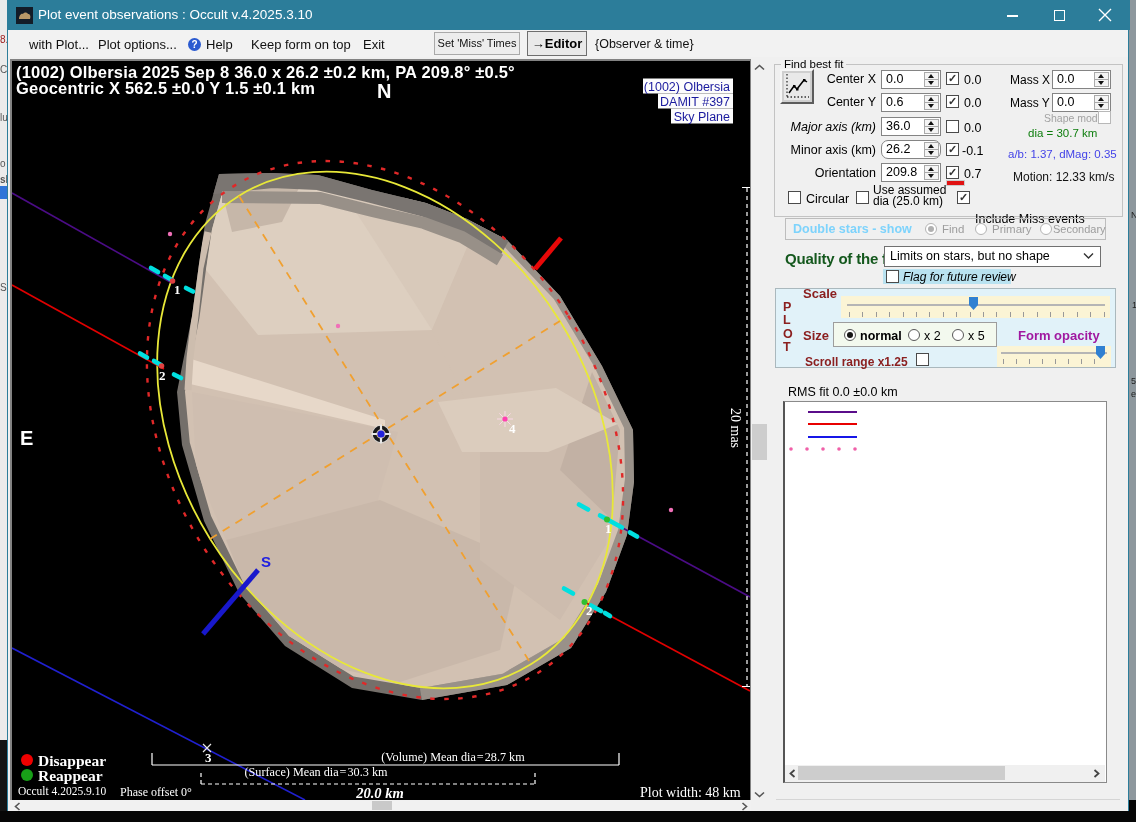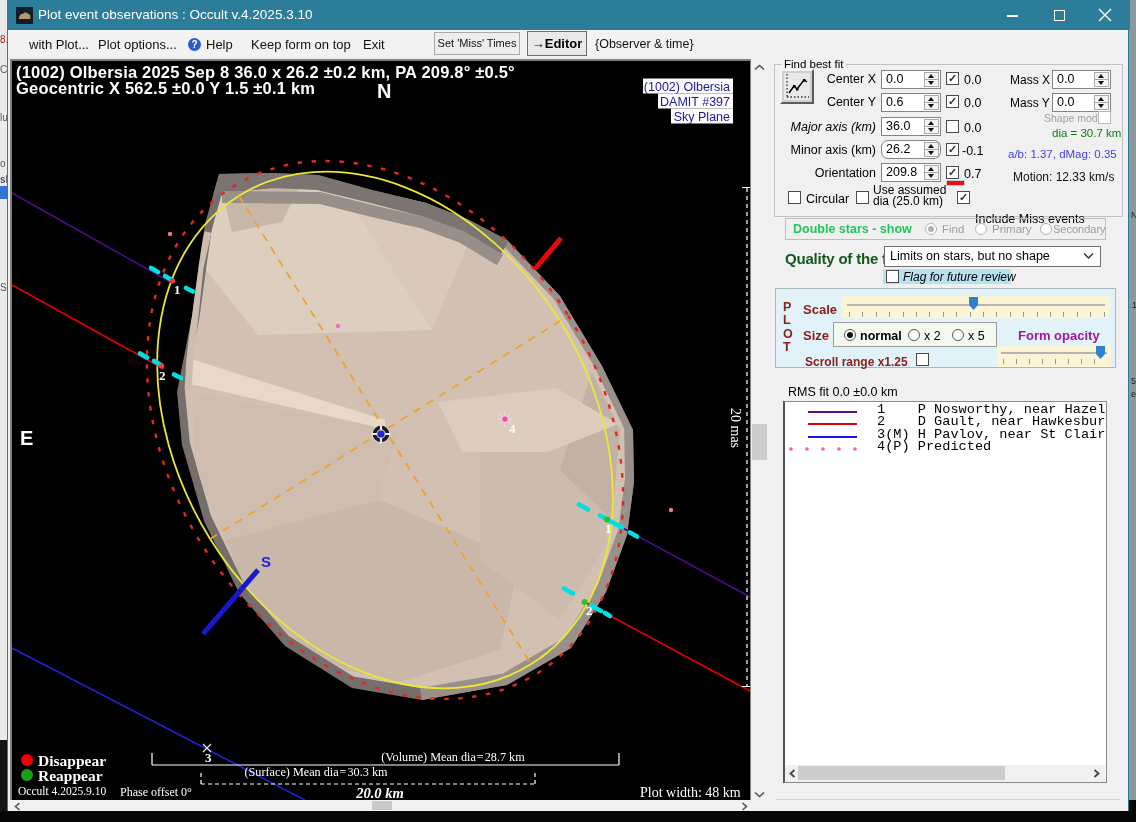--- a/index.html
+++ b/index.html
@@ -344,53 +344,53 @@
       <span class="u">
         <i class="tri-u"></i>
       </span>
       <span class="d">
         <i class="tri-d"></i>
       </span>
     </span>
   </div>
 <div class="a" style="left:1044px;top:112px;font-size:10.5px;color:#a2a2a2;">Shape model</div>
 <div class="a" style="left:1098px;top:111px;width:11px;height:11px;border:1px solid #b8b8b8;background:#fff;"></div>
-<div class="a" style="left:1028px;top:127px;font-size:11.5px;color:#0d7d0d;margin-left:24px;">dia = 30.7 km</div>
+<div class="a" style="left:1028px;top:127px;font-size:11.5px;color:#0d7d0d;">dia = 30.7 km</div>
 <div class="a" style="left:1008px;top:148px;font-size:11.5px;color:#4343e8;">a/b: 1.37, dMag: 0.35</div>
 <div class="a" style="left:1013px;top:170px;font-size:12px;color:#111;">Motion: 12.33 km/s</div>
 <div class="cb" style="left:788px;top:191px;"></div>
 <div class="lbl" style="left:806px;top:192px;">Circular</div>
 <div class="cb" style="left:856px;top:191px;"></div>
 <div class="lbl" style="left:873px;top:185px;font-size:12px;line-height:11px;">Use assumed<br>dia (25.0 km)</div>
 <div class="cb" style="left:957px;top:191px;">✓</div>
 <div class="lbl" style="left:975px;top:192px;margin-top:20px;">Include Miss events</div>
 
 <div class="a" style="left:785px;top:218px;width:319px;height:20px;border:1px solid #bdbdbd;"></div>
-<div class="a" style="left:793px;top:222px;font-size:12.5px;font-weight:bold;color:#22c55e;">Double stars - show</div>
+<div class="a" style="left:793px;top:222px;font-size:12.5px;font-weight:bold;color:#7dd3fc;">Double stars - show</div>
 <div class="rad dis sel" style="left:925px;top:223px;"></div>
 <div class="a" style="left:942px;top:223px;font-size:11.5px;color:#9d9d9d;">Find</div>
 <div class="rad dis" style="left:975px;top:223px;"></div>
 <div class="a" style="left:992px;top:223px;font-size:11.5px;color:#9d9d9d;">Primary</div>
 <div class="rad dis" style="left:1040px;top:223px;"></div>
 <div class="a" style="left:1053px;top:223px;font-size:11px;color:#9d9d9d;">Secondary</div>
 
 <div class="a" style="left:785px;top:250px;font-size:15px;font-weight:bold;color:#14581d;letter-spacing:-0.2px;">Quality of the fit</div>
 <div class="a" style="left:884px;top:246px;width:215px;height:19px;background:#fff;border:1px solid #707070;"></div>
 <div class="a" style="left:890px;top:249px;font-size:12.5px;color:#000;">Limits on stars, but no shape</div>
 <svg class="a" style="left:1083px;top:252px;" width="11" height="8">
     <path d="M1 1.5 L5.5 6 L10 1.5" stroke="#333" stroke-width="1.4" fill="none"></path>
   </svg>
 
 <div class="a" style="left:883px;top:269px;width:128px;height:15px;background:#b9e2f0;"></div>
 <div class="cb" style="left:886px;top:270px;"></div>
 <div class="a" style="left:903px;top:270px;font-size:12px;font-style:italic;color:#000;">Flag for future review</div>
 
 <div class="a" style="left:775px;top:288px;width:341px;height:80px;background:#e1f2f9;border:1px solid #aab8bd;box-sizing:border-box;"></div>
 <div class="a maroon" style="left:783px;top:301px;font-size:12.5px;line-height:13.4px;">P<br>L<br>O<br>T</div>
-<div class="a maroon" style="left:803px;top:302px;font-size:13px;">Scale</div>
+<div class="a maroon" style="left:803px;top:286px;font-size:13px;">Scale</div>
 <div class="a" style="left:841px;top:296px;width:269px;height:22px;background:#fbf4d5;"></div>
 <div class="a" style="left:847px;top:304px;width:258px;height:2px;background:#b5b5b5;"></div>
 <div class="a" style="left:849px;top:312px;width:256px;height:5px;background:repeating-linear-gradient(90deg,#999 0,#999 1px,transparent 1px,transparent 13.4px);"></div>
 <div class="a" style="left:969px;top:297px;width:9px;height:13px;background:#2f80d2;clip-path:polygon(0 0,100% 0,100% 62%,50% 100%,0 62%);"></div>
 <div class="a maroon" style="left:803px;top:328px;font-size:13px;">Size</div>
 <div class="a" style="left:833px;top:322px;width:162px;height:23px;background:#f3f9ee;border:1px solid #9d9d9d;"></div>
 <div class="rad sel" style="left:844px;top:329px;"></div>
 <div class="a" style="left:860px;top:329px;font-size:12.5px;font-weight:bold;color:#000;">normal</div>
 <div class="rad" style="left:908px;top:329px;"></div>
 <div class="a" style="left:924px;top:329px;font-size:12.5px;color:#000;">x 2</div>
@@ -411,24 +411,20 @@
   <div class="a" style="left:23px;top:34px;width:49px;height:2px;background:#1616e8;"></div>
   <svg class="a" style="left:0;top:44px;" width="78" height="6">
       <g fill="#f060a8">
         <circle cx="6" cy="3" r="1.8"></circle>
         <circle cx="22" cy="3" r="1.8"></circle>
         <circle cx="38" cy="3" r="1.8"></circle>
         <circle cx="54" cy="3" r="1.8"></circle>
         <circle cx="70" cy="3" r="1.8"></circle>
       </g>
     </svg>
-  <div class="a" style="left:92px;top:2px;font-family:'Liberation Mono',monospace;font-size:13.6px;font-weight:400;line-height:12.4px;white-space:pre;color:#000;">1    P Nosworthy, near Hazel
-2    D Gault, near Hawkesbur
-3(M) H Pavlov, near St Clair
-4(P) Predicted</div>
 </div>
 <div class="a" style="left:785px;top:765px;width:320px;height:17px;background:#f0f0f0;"></div>
 <svg class="a" style="left:788px;top:769px;" width="9" height="9">
     <path d="M6.5 1 L2.5 4.5 L6.5 8" stroke="#444" stroke-width="1.8" fill="none"></path>
   </svg>
 <svg class="a" style="left:1092px;top:769px;" width="9" height="9">
     <path d="M2.5 1 L6.5 4.5 L2.5 8" stroke="#444" stroke-width="1.8" fill="none"></path>
   </svg>
 <div class="a" style="left:798px;top:766px;width:207px;height:14px;background:#cdcdcd;"></div>
 <div class="a" style="left:776px;top:799px;width:344px;height:1px;background:#d5d5d5;"></div>

